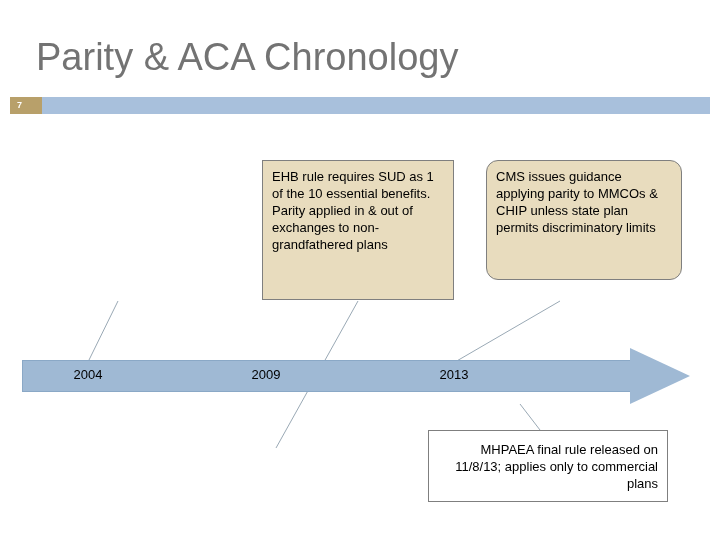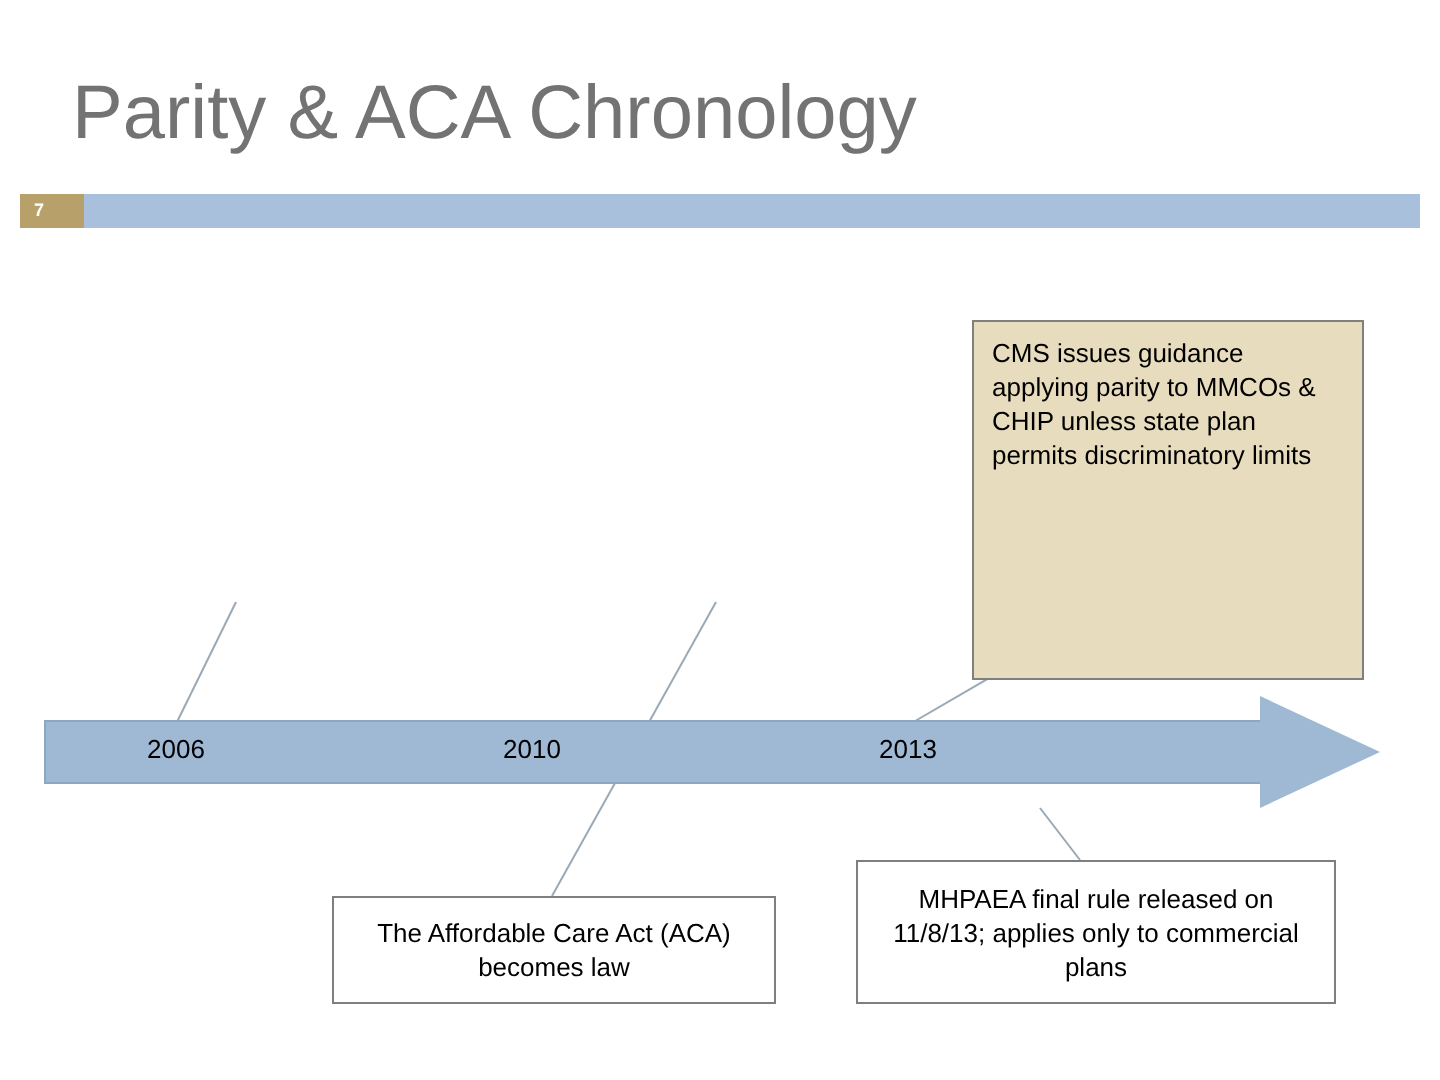--- a/index.html
+++ b/index.html
@@ -115,26 +115,26 @@
     color: #000000;
     padding: 7px 9px;
   }
   .box.tan {
     background: #e8dcbe;
     border: 1px solid #7f7f7f;
   }
   .box.white {
     background: #ffffff;
     border: 1px solid #7f7f7f;
-    text-align: center;
+    text-align: right;
   }
 
   .box-mhpaea { left: 40px;  top: 160px; width: 192px; height: 140px; }
   .box-ehb    { left: 262px; top: 160px; width: 192px; height: 140px; }
-  .box-cms    { left: 486px; top: 160px; width: 196px; height: 180px; }
+  .box-cms    { left: 486px; top: 160px; width: 196px; height: 120px; border-radius: 12px; }
   .box-aca    { left: 166px; top: 448px; width: 222px; height: 54px; padding-top: 9px; }
   .box-final  { left: 428px; top: 430px; width: 240px; height: 72px; padding-top: 10px; }
 
   
   .connectors {
     position: absolute;
     left: 0;
     top: 0;
     width: 720px;
     height: 540px;
@@ -160,21 +160,21 @@
     <line x1="358" y1="301" x2="276" y2="448" stroke="#9aa9b5" stroke-width="1"></line>
     <line x1="560" y1="301" x2="455" y2="362" stroke="#9aa9b5" stroke-width="1"></line>
     <line x1="520" y1="404" x2="540" y2="430" stroke="#9aa9b5" stroke-width="1"></line>
   </svg>
 
   <div class="arrow">
     <div class="shaft"></div>
     <div class="head"></div>
   </div>
 
-  <div class="year year-2008">2006</div>
-  <div class="year year-2010">2010</div>
+  <div class="year year-2008">2004</div>
+  <div class="year year-2010">2009</div>
   <div class="year year-2013">2013</div>
 
+  <div class="box tan box-ehb">EHB rule requires SUD as 1 of the 10 essential benefits. Parity applied in &amp; out of exchanges to non-grandfathered plans</div>
   <div class="box tan box-cms">CMS issues guidance applying parity to MMCOs &amp; CHIP unless state plan permits discriminatory limits</div>
-  <div class="box white box-aca">The Affordable Care Act (ACA) becomes law</div>
   <div class="box white box-final">MHPAEA final rule released on 11/8/13; applies only to commercial plans</div>
 
 </div>
 
 </body></html>

